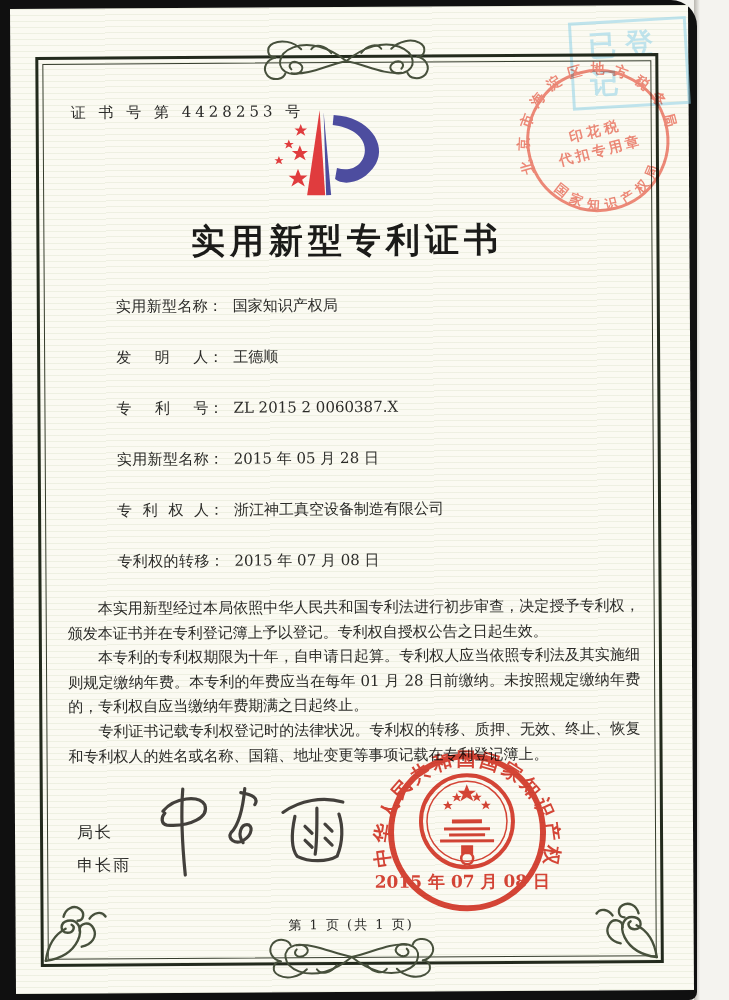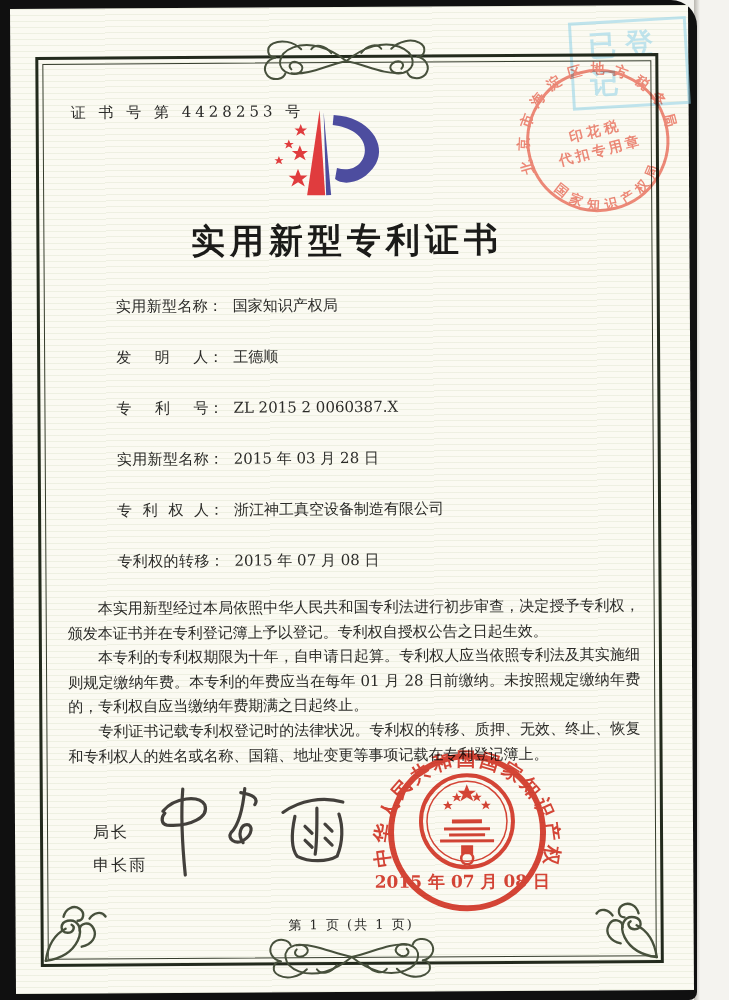--- a/index.html
+++ b/index.html
@@ -32,21 +32,21 @@
 
   .fields{position:absolute;left:32px;top:233px;width:540px;font-size:15px;color:#2b2b28;}
   .f-row{display:flex;align-items:baseline;line-height:20px;margin-bottom:31px;white-space:nowrap;}
   .f-label{display:inline-block;width:92px;text-align:justify;text-align-last:justify;margin-left:40px;}
   .colon{margin-right:10px;}
 
   .paras{position:absolute;left:22px;top:533px;width:572px;font-size:15px;line-height:24.6px;
         color:#2b2b28;text-align:justify;}
   .paras p{margin:0;text-indent:2em;}
 
-  .sig-block{position:absolute;left:30px;top:752px;font-size:16px;color:#2b2b28;line-height:33px;letter-spacing:2px;margin-left:16px;}
+  .sig-block{position:absolute;left:30px;top:752px;font-size:16px;color:#2b2b28;line-height:33px;letter-spacing:2px;}
   .signature{position:absolute;left:108px;top:718px;}
 
   .footer{position:absolute;left:0;bottom:22px;width:100%;text-align:center;
         font-size:13px;letter-spacing:2px;color:#2b2b28;}
 
   .seal{position:absolute;left:347px;top:721px;width:210px;height:210px;
         mix-blend-mode:multiply;opacity:.93;}
   .tax-stamp{position:absolute;left:502px;top:50px;width:170px;height:170px;
         transform:rotate(-14deg);mix-blend-mode:multiply;opacity:.8;}
   .blue-stamp{position:absolute;left:560px;top:14px;transform:rotate(-3deg);
@@ -129,21 +129,21 @@
           <span class="f-value">王德顺</span>
         </div>
         <div class="f-row">
           <span class="f-label">专利号</span>
             <span class="colon">：</span>
           <span class="f-value">ZL 2015 2 0060387.X</span>
         </div>
         <div class="f-row">
           <span class="f-label">实用新型名称</span>
             <span class="colon">：</span>
-          <span class="f-value">2015 年 03 月 28 日</span>
+          <span class="f-value">2015 年 05 月 28 日</span>
         </div>
         <div class="f-row">
           <span class="f-label">专利权人</span>
             <span class="colon">：</span>
           <span class="f-value">浙江神工真空设备制造有限公司</span>
         </div>
         <div class="f-row">
           <span class="f-label">专利权的转移</span>
             <span class="colon">：</span>
           <span class="f-value">2015 年 07 月 08 日</span>

